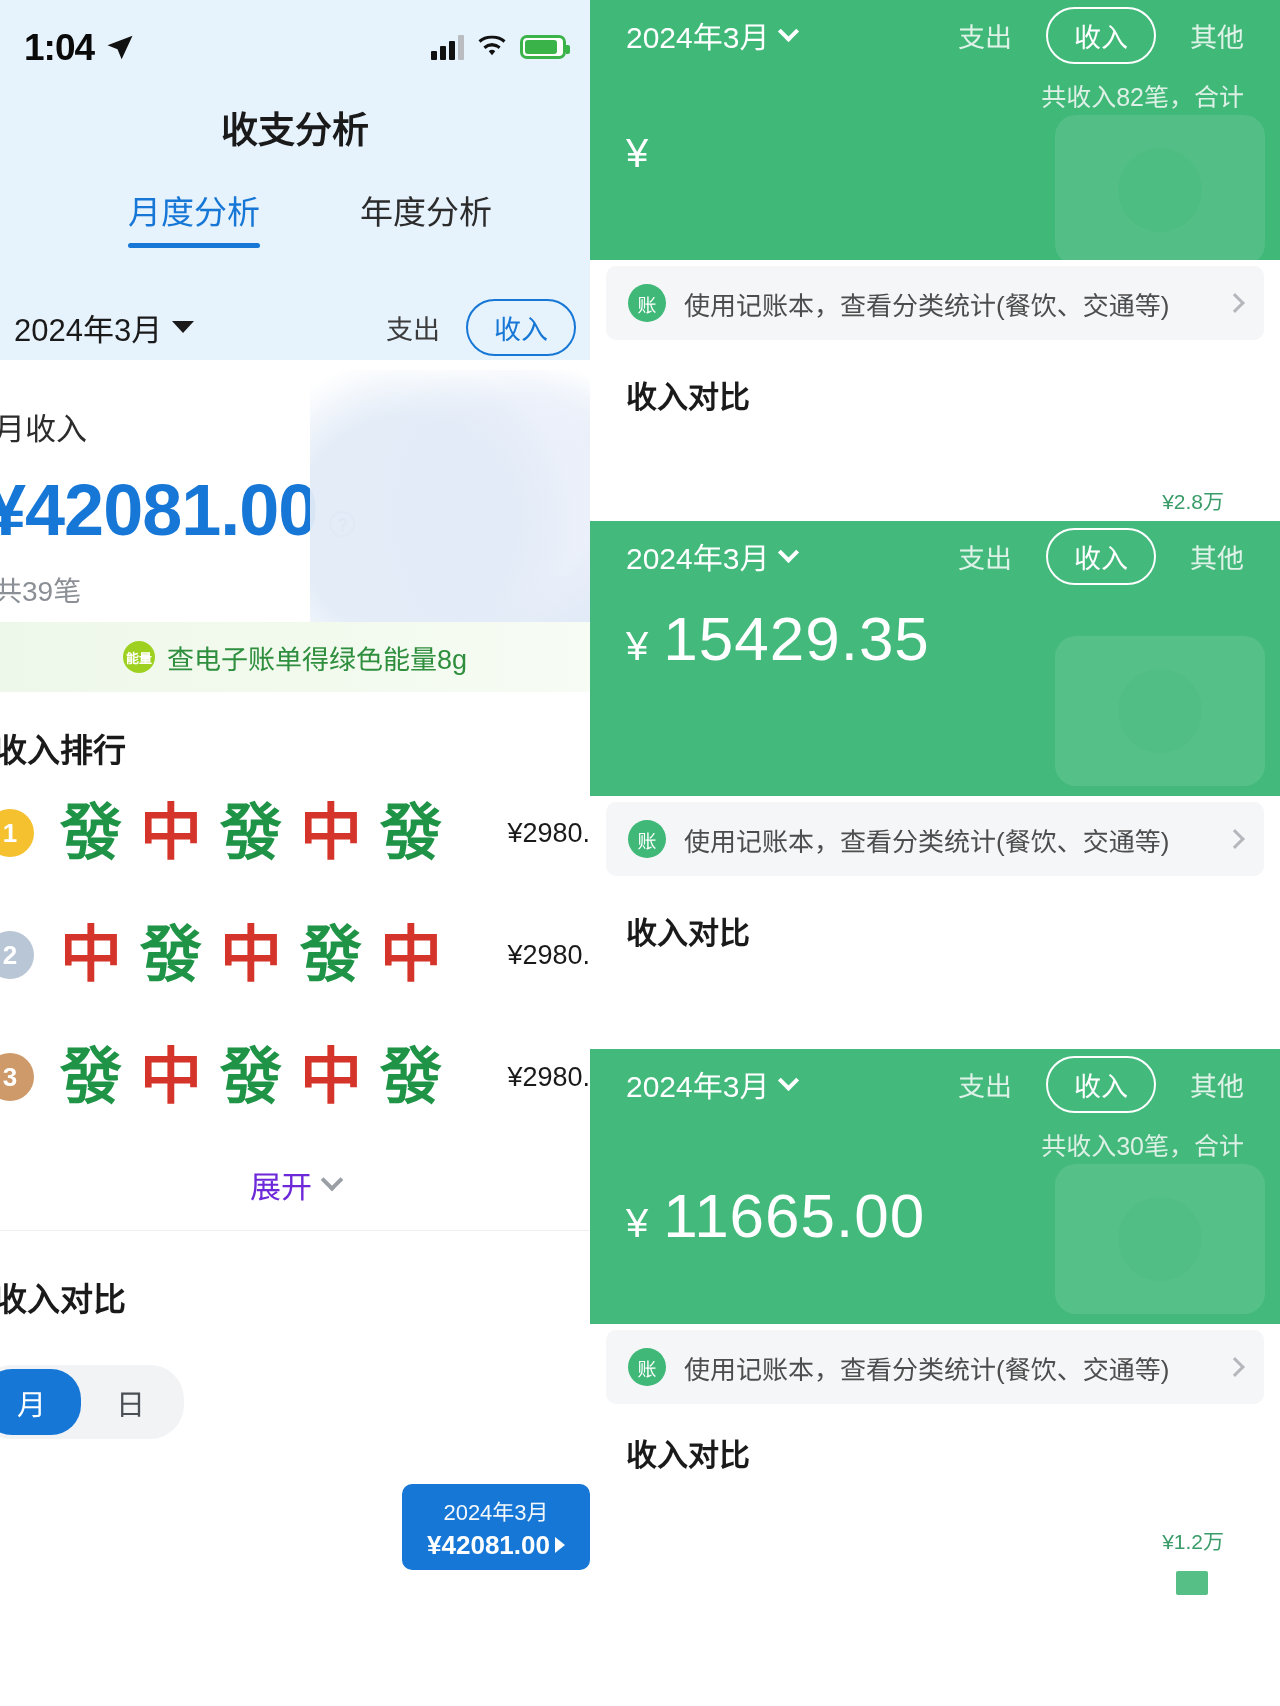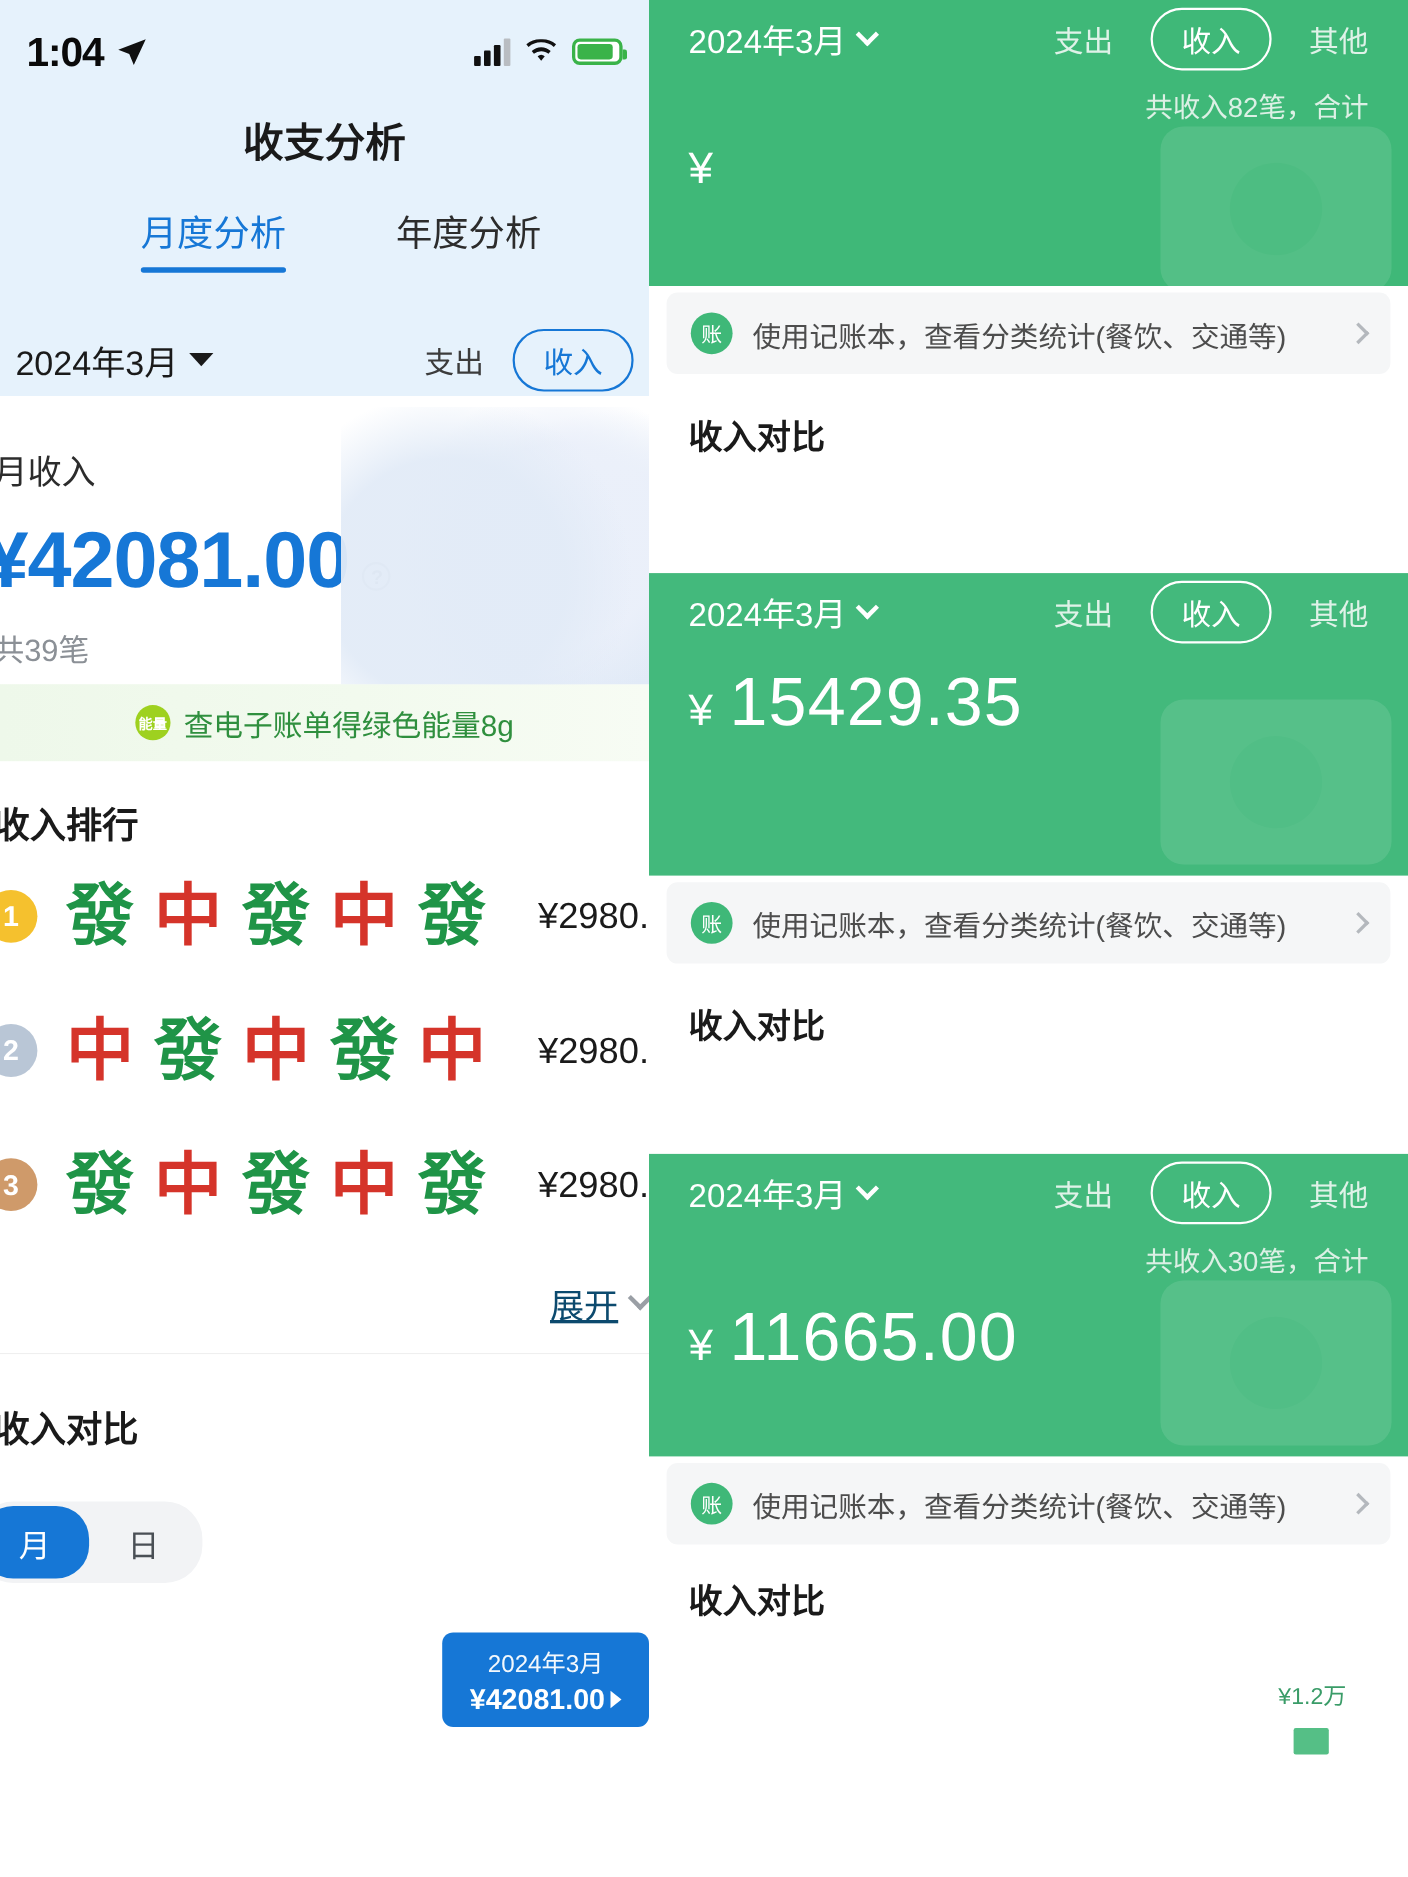--- a/index.html
+++ b/index.html
@@ -146,24 +146,24 @@
   }
   .rank-badge.r1 { background: #f5c12e; }
   .rank-badge.r2 { background: #b9c6d6; }
   .rank-badge.r3 { background: #cf9a6a; }
   .rank-art { position:absolute; left: 60px; top: 0; width: 440px; height:122px;
     display:flex; align-items:center; overflow:hidden; }
   .glyph { font-size: 62px; font-weight: 700; line-height:1; margin-right: 18px;
      font-family:"DejaVu Sans", sans-serif; }
   .g-red { color: #d5342a; }
   .g-green { color: #1f9447; }
-  .rank-amount { margin-left:auto; font-size:33px; color:#1a1a1a; white-space:nowrap; }
+  .rank-amount { margin-left:auto; font-size:27px; color:#1a1a1a; white-space:nowrap; }
   .rank-expand {
-    display:flex; align-items:center; justify-content:flex-end; gap:12px;
-    font-size: 31px; color:#0c4a6e; height: 92px; text-decoration: underline;
+    display:flex; align-items:center; justify-content:center; gap:12px;
+    font-size: 31px; color:#6d28d9; height: 92px;
   }
   .chev-d { width:16px;height:16px;border-right:4px solid #9a9fa5;
     border-bottom:4px solid #9a9fa5; transform: rotate(45deg); margin-top:-8px;}
   .divider { height: 1px; background:#efefef; }
 
   .compare-title { font-size: 33px; font-weight: 600; color:#1a1a1a;
      margin-left:-6px; padding-top: 42px; }
   .md-toggle { display:flex; gap: 0; margin-top: 44px; background:#f2f3f5;
      border-radius: 34px; width: 206px; margin-left: -22px; padding: 4px; }
   .md-opt { flex:1; text-align:center; font-size:29px; color:#4a4f55;
@@ -404,20 +404,26 @@
           <span class="gh-yen">¥</span>
         </div>
       </div>
       <div class="white-card">
         <div class="ledger-banner">
           <span class="ledger-icon">账</span>
           <span class="ledger-text">使用记账本，查看分类统计(餐饮、交通等)</span>
           <span class="chev-r"></span>
         </div>
         <div class="cmp-title">收入对比</div>
+        <div class="chart-area">
+          <span class="bar-label gray" style="right:120px; bottom:16px;">¥2.4万</span>
+          <span class="bar-label" style="right:56px; bottom:52px;">¥2.8万</span>
+          <span class="bar" style="right:72px; height:30px;"></span>
+          <span class="chart-axis"></span>
+        </div>
       </div>
     </div>
 
     <div class="card-block" style="position: absolute; left: 0px; top: 521px;">
       <div class="green-head" style="height: 275px; padding-top: 6px;">
         <svg class="green-watermark" viewBox="0 0 200 200">
           <rect x="30" y="50" width="140" height="100" rx="14" fill="#ffffff"></rect>
           <circle cx="100" cy="100" r="28" fill="#cdebdb"></circle>
         </svg>
         <div class="gh-topbar">

